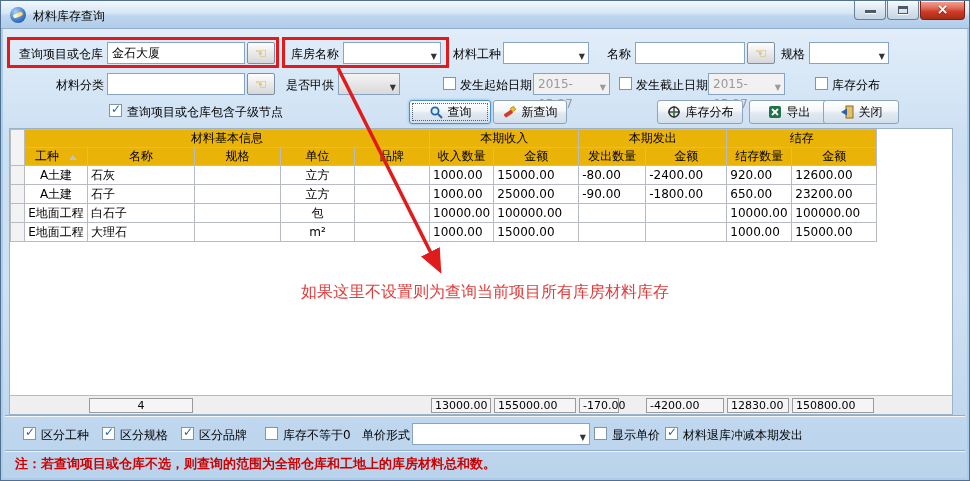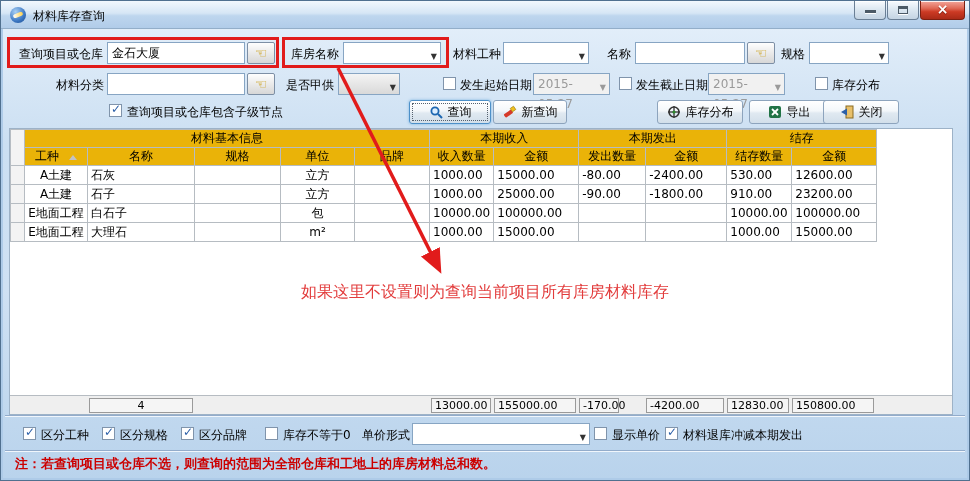--- a/index.html
+++ b/index.html
@@ -232,35 +232,35 @@
         <td class="sel"></td>
         <td class="ctr">A土建</td>
         <td>石灰</td>
         <td></td>
         <td class="ctr">立方</td>
         <td></td>
         <td class="num">1000.00</td>
         <td class="num">15000.00</td>
         <td class="num">-80.00</td>
         <td class="num">-2400.00</td>
-        <td class="num">530.00</td>
+        <td class="num">920.00</td>
         <td class="num">12600.00</td>
       </tr>
       <tr class="dr">
         <td class="sel"></td>
         <td class="ctr">A土建</td>
         <td>石子</td>
         <td></td>
         <td class="ctr">立方</td>
         <td></td>
         <td class="num">1000.00</td>
         <td class="num">25000.00</td>
         <td class="num">-90.00</td>
         <td class="num">-1800.00</td>
-        <td class="num">910.00</td>
+        <td class="num">650.00</td>
         <td class="num">23200.00</td>
       </tr>
       <tr class="dr">
         <td class="sel"></td>
         <td class="ctr">E地面工程</td>
         <td>白石子</td>
         <td></td>
         <td class="ctr">包</td>
         <td></td>
         <td class="num">10000.00</td>

